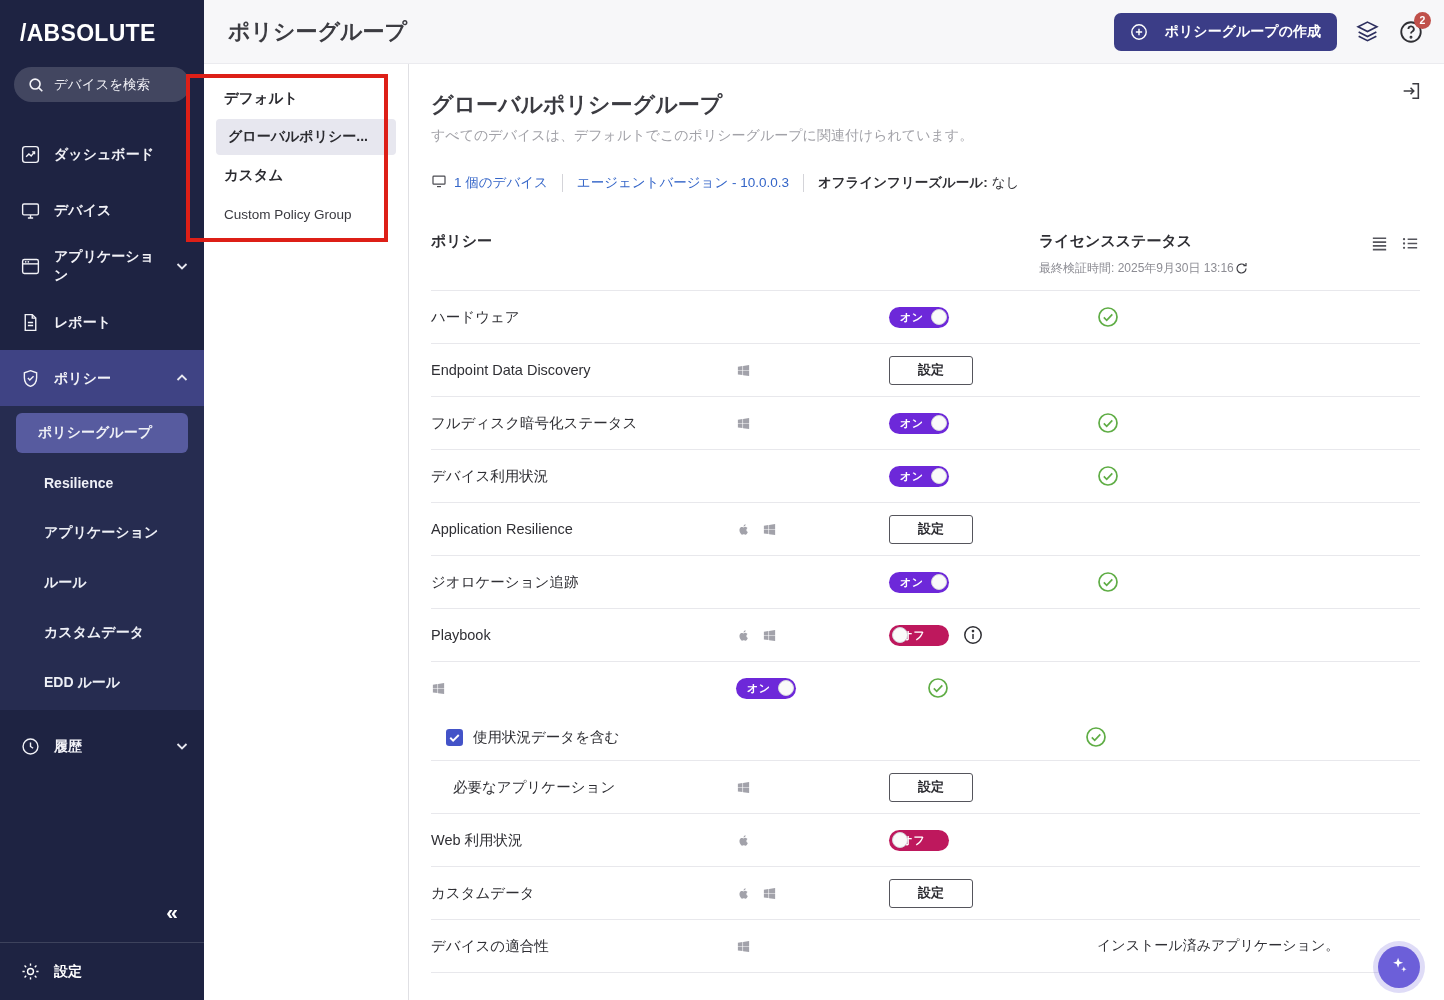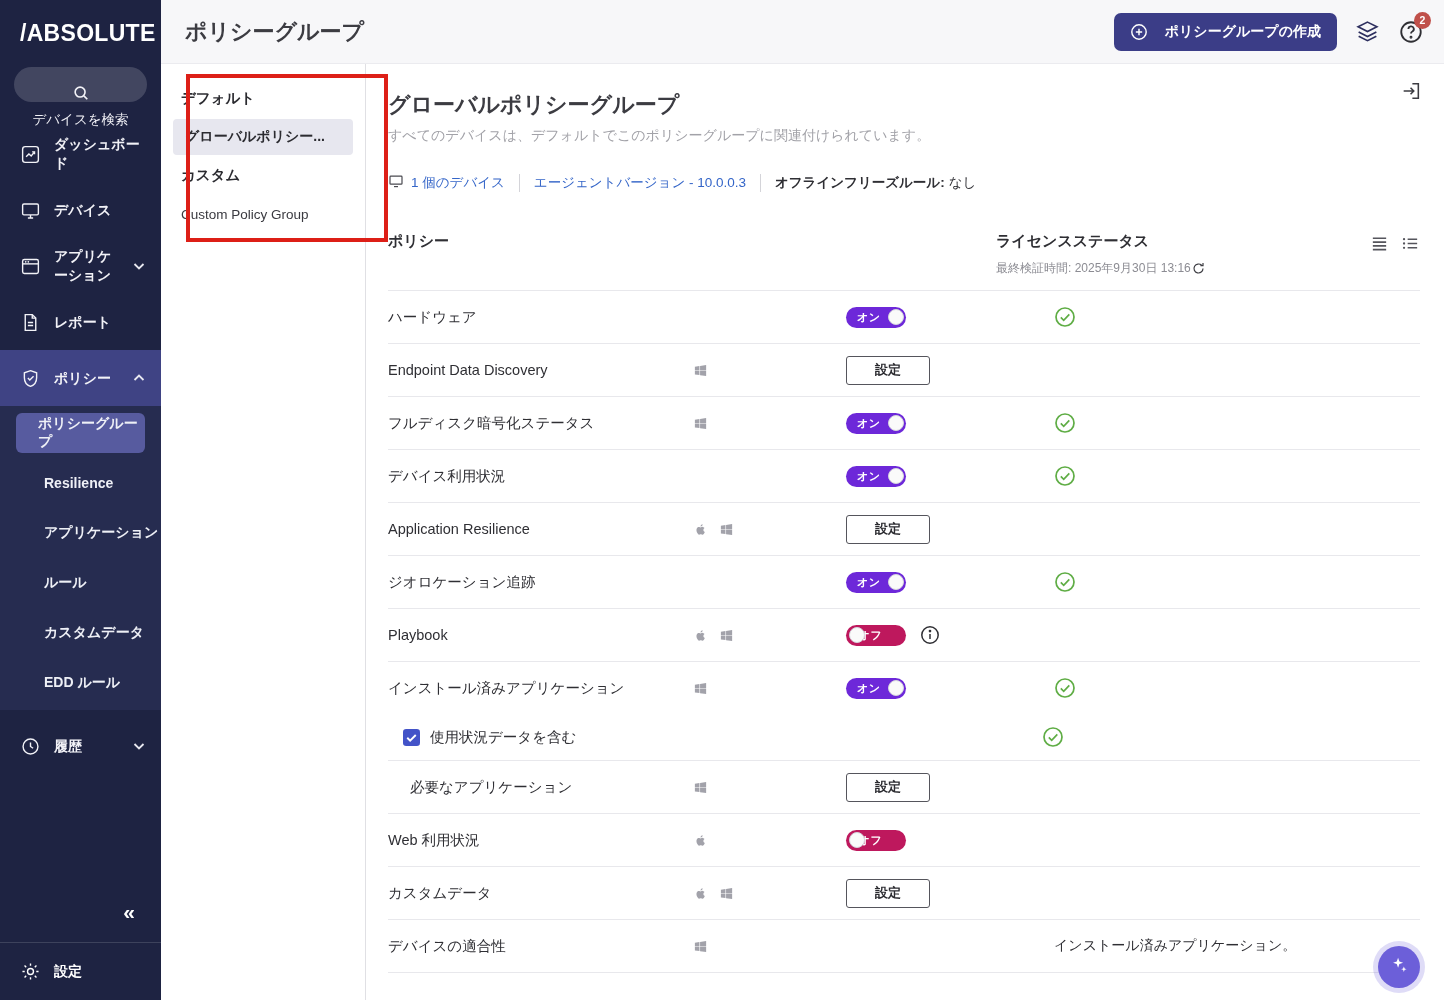--- a/index.html
+++ b/index.html
@@ -1,24 +1,24 @@
 <!DOCTYPE html>
 <html><head>
 <meta charset="utf-8">
 <style>
   * { box-sizing: border-box; margin: 0; padding: 0; }
   html,body { width:1444px; height:1000px; overflow:hidden; }
   body { font-family:"Liberation Sans","DejaVu Sans",sans-serif; background:#fff; color:#2f2f34; }
   .app { position:relative; display:flex; width:1444px; height:1000px; }
 
   
-  .sidebar { width:161px; flex-shrink:0; background:#1e2342; color:#fff; display:flex; flex-direction:column; }
+  .sidebar { width:204px; flex-shrink:0; background:#1e2342; color:#fff; display:flex; flex-direction:column; }
   .logo { padding:20px 0 14px 20px; font-size:23px; font-weight:800; letter-spacing:.3px; color:#fff; }
   .search { margin:6px 14px 14px; height:35px; border-radius:18px; background:rgba(255,255,255,.16);
-            display:flex; align-items:center; gap:9px; padding:17px 13px; font-size:13.5px; color:#f2f2f7; cursor:pointer;flex-direction:column; }
+            display:flex; align-items:center; gap:9px; padding:9px 13px; font-size:13.5px; color:#f2f2f7; cursor:pointer; }
   nav { margin-top:10px; }
   .nav-item { display:flex; align-items:center; gap:13px; min-height:56px; padding:6px 14px 6px 20px;
               font-size:14px; font-weight:600; cursor:pointer; color:#f2f2f7; }
   .nav-item .lbl { flex:1; line-height:1.35; }
   .nav-item.active { background:#3f4384; }
   .chev { width:16px; height:16px; flex-shrink:0; color:#e8e8f0; }
   .chev.up { transform:rotate(180deg); }
   .subnav { background:#262c50; padding:2px 0; }
   .subnav-item { height:50px; display:flex; align-items:center; padding-left:44px; font-size:14px; font-weight:600; color:#eef0f6; cursor:pointer; }
   .subnav-item.selected { height:40px; margin:5px 16px; padding-left:22px; background:#575b9f; border-radius:6px; font-weight:700; }
@@ -443,23 +443,20 @@
                   <svg viewBox="0 0 20 20" width="20" height="20" fill="none" stroke="#2f2f34" stroke-width="1.5">
                     <circle cx="10" cy="10" r="8.2"></circle>
                     <path d="M10 9v5"></path>
                     <circle cx="10" cy="6.1" r="0.6" fill="#2f2f34"></circle>
                   </svg>
                 </span>
               </div>
               <div class="cell cell-status"></div>
             </div>
             <div class="policy-row">
-              <div class="cell cell-label">
-                <span class="row-label">インストール済みアプリケーション</span>
-              </div>
               <div class="cell cell-icons">
                 <span style="display:flex">
                   <svg class="pf" viewBox="0 0 24 24">
                     <path d="M3 5.8l7.3-1v6.7H3V5.8zm8.3-1.2L21 3.2v8.3h-9.7V4.6zM3 12.5h7.3v6.7L3 18.2v-5.7zm8.3 0H21v8.3l-9.7-1.4v-6.9z"></path>
                   </svg>
                 </span>
               </div>
               <div class="cell cell-control">
                 <span class="toggle on">
                   <span class="t-label">オン</span>

